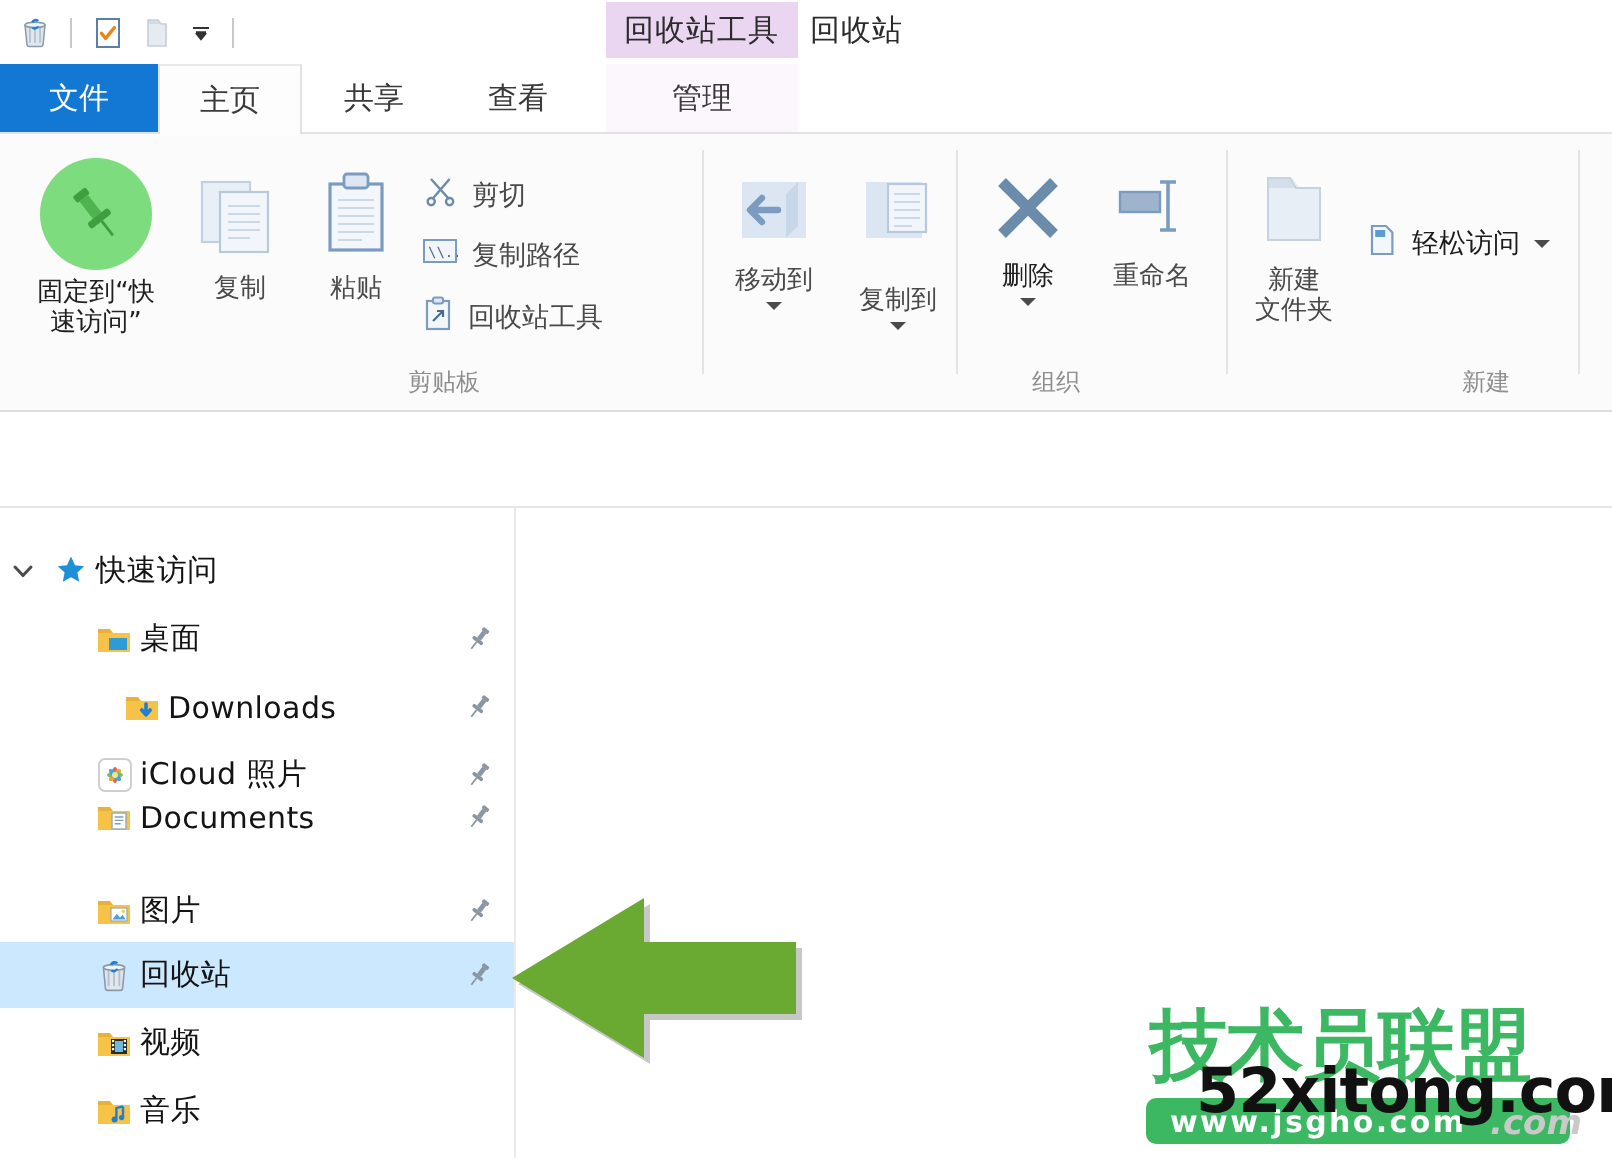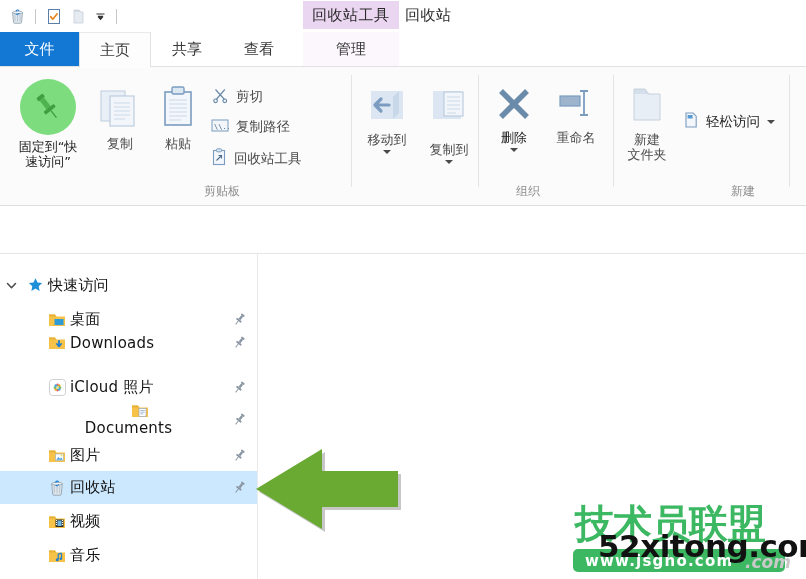--- a/index.html
+++ b/index.html
@@ -377,21 +377,21 @@
             <g transform="rotate(38 7.5 7.5)">
               <rect x="5.6" y="1.2" width="3.8" height="1.9" rx=".6" fill="#8a96a3"></rect>
               <rect x="6.3" y="3.1" width="2.4" height="4.5" fill="#8a96a3"></rect>
               <rect x="4.4" y="7.6" width="6.2" height="1.8" rx=".7" fill="#8a96a3"></rect>
               <rect x="7" y="9.4" width=".9" height="4.3" fill="#8a96a3"></rect>
             </g>
           </svg>
       </div>
     </div>
 
-    <div class="tree-row" style="top:72px;">
+    <div class="tree-row" style="top:83px;padding-left:14px;">
       <div class="tw-chev"></div>
       <div class="tw-ico" style="margin-left:22px;">
         <svg width="18" height="16" viewBox="0 0 18 16">
           <path d="M1 2.5h6l1.6 2H17V14H1z" fill="#f6c247"></path>
           <path d="M1 2.5h5.8l1.4 2H1z" fill="#e8b23a"></path>
           <path d="M11 6v4.2M8.9 9l2.1 2.4L13.1 9" stroke="#1e7fd4" stroke-width="1.8" fill="none" stroke-linecap="round" stroke-linejoin="round"></path>
         </svg>
       </div>
       <div class="tw-lbl">Downloads</div>
       <div class="tw-pin">
@@ -426,21 +426,21 @@
             <g transform="rotate(38 7.5 7.5)">
               <rect x="5.6" y="1.2" width="3.8" height="1.9" rx=".6" fill="#8a96a3"></rect>
               <rect x="6.3" y="3.1" width="2.4" height="4.5" fill="#8a96a3"></rect>
               <rect x="4.4" y="7.6" width="6.2" height="1.8" rx=".7" fill="#8a96a3"></rect>
               <rect x="7" y="9.4" width=".9" height="4.3" fill="#8a96a3"></rect>
             </g>
           </svg>
       </div>
     </div>
 
-    <div class="tree-row" style="top:149px;flex-direction:column;">
+    <div class="tree-row" style="top:138px;">
       <div class="tw-chev"></div>
       <div class="tw-ico" style="margin-left:22px;">
         <svg width="18" height="16" viewBox="0 0 18 16">
           <path d="M1 2.5h6l1.6 2H17V14H1z" fill="#f6c247"></path>
           <path d="M1 2.5h5.8l1.4 2H1z" fill="#e8b23a"></path>
           <rect x="8" y="5.5" width="7" height="8" fill="#ffffff" stroke="#9aa8b5" stroke-width=".7"></rect>
           <g stroke="#7f9fc0" stroke-width=".7">
               <path d="M9.3 7.5h4.4M9.3 9.2h4.4M9.3 10.9h3"></path>
             </g>
         </svg>

